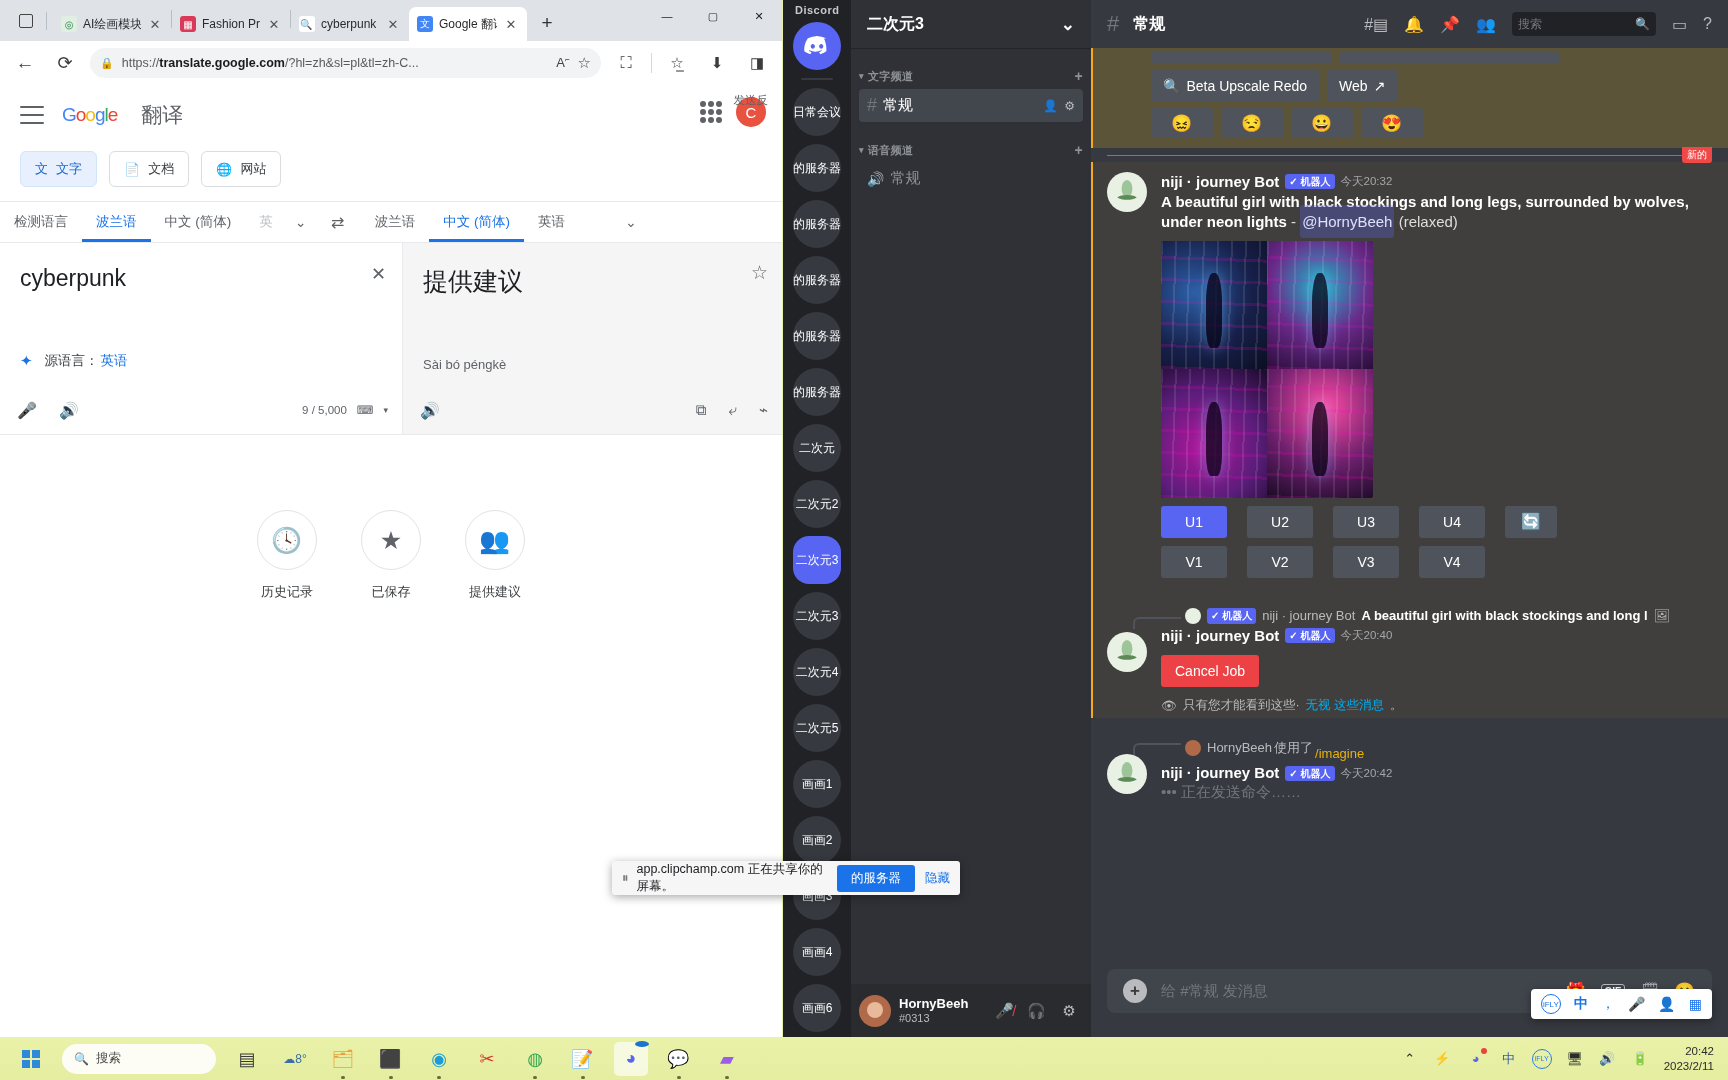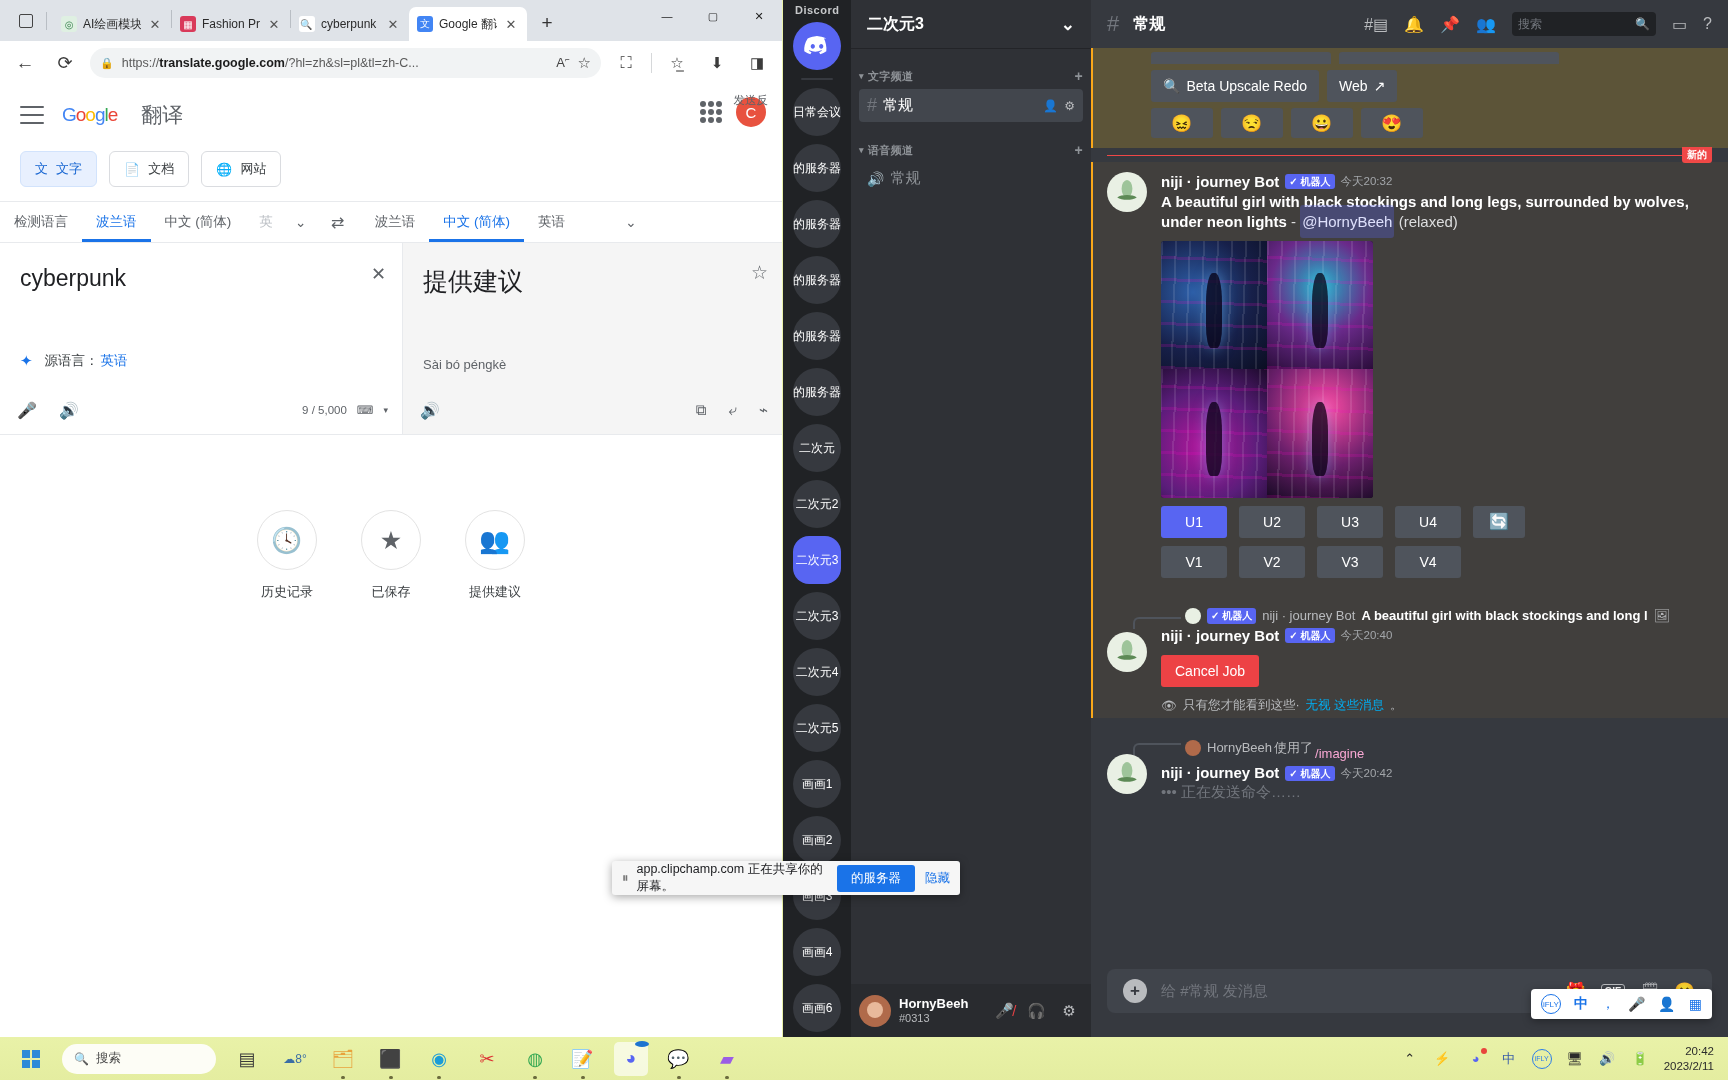--- a/index.html
+++ b/index.html
@@ -114,21 +114,21 @@
   .messages { flex:1; overflow:hidden; position:relative; }
   .msg-partial { background:#5c5438; border-left:2px solid #faa81a; padding:4px 16px 10px 58px; }
   .mdbtns { display:flex; gap:8px; margin-top:6px; }
   .mdbtn { background:#4f545c; border-radius:3px; height:32px; display:flex; align-items:center; gap:6px; padding:0 12px; font-size:14px; color:#fff; font-weight:500;}
   .emobtn { background:#4f545c; border-radius:3px; height:30px; width:62px; display:flex; align-items:center; justify-content:center; font-size:17px;}
   .ghost-top { display:flex; gap:8px; }
   .ghost-top i { display:block; height:12px; background:#4f545c; border-radius:3px 3px 0 0;}
 
   .newdiv { display:flex; align-items:center; padding:0 16px; position:relative; height:14px;}
   .newdiv .line { flex:1; height:1px; background:#f04747;}
-  .newdiv .tagn { background:#f04747; color:#fff; font-size:10px; font-weight:700; padding:1px 5px; border-radius:0 0 3px 3px; }
+  .newdiv .tagn { background:#f04747; color:#fff; font-size:10px; font-weight:400; padding:1px 5px; border-radius:0 0 3px 3px; }
 
   .msg { display:flex; padding:10px 16px 4px; gap:14px; position:relative;}
   .msg.high { background:rgba(250,168,26,.06); box-shadow:inset 2px 0 0 #faa81a; }
   .mavatar { width:40px; height:40px; border-radius:50%; background:#e9f0e4; flex:0 0 40px; display:flex; align-items:center; justify-content:center; }
   .mbody { flex:1; min-width:0; }
   .mhead { display:flex; align-items:center; gap:6px; line-height:1.3; }
   .mauthor { font-size:15px; font-weight:600; color:#fff; }
   .botbadge { background:#5865f2; color:#fff; font-size:10px; font-weight:600; padding:1px 4px; border-radius:3px; }
   .mtime { font-size:11.5px; color:#a3a6aa; }
   .mtext { font-size:15px; line-height:1.38; color:#dcddde; }
@@ -143,21 +143,21 @@
   .q { position:relative; overflow:hidden; }
   .q1{background:radial-gradient(circle at 30% 40%, #2d5fa8 0%, #17204a 55%, #0b0e22 100%);}
   .q2{background:radial-gradient(circle at 50% 35%, #1fb6c9 0%, #6a2a8a 50%, #2a0d3a 100%);}
   .q3{background:radial-gradient(circle at 40% 60%, #b5179e 0%, #5a1d7a 55%, #1b0a2a 100%);}
   .q4{background:radial-gradient(circle at 55% 30%, #ff4da6 0%, #6b1f6b 55%, #170a24 100%);}
   .q::before{content:"";position:absolute;inset:0;background:
      repeating-linear-gradient(92deg, rgba(255,255,255,.10) 0 2px, transparent 2px 14px),
      repeating-linear-gradient(2deg, rgba(255,0,200,.16) 0 3px, transparent 3px 22px);}
   .q::after{content:"";position:absolute;left:42%;top:25%;width:16%;height:58%;border-radius:40% 40% 30% 30%;background:rgba(10,5,25,.75);box-shadow:0 0 14px rgba(120,200,255,.5);}
 
-  .ubtn-row { display:flex; gap:12px; margin-top:8px; }
+  .ubtn-row { display:flex; gap:20px; margin-top:8px; }
   .mjbtn { background:#4f545c; border-radius:3px; height:32px; min-width:66px; display:flex; align-items:center; justify-content:center; font-size:14px; font-weight:500; color:#fff;}
   .mjbtn.primary { background:#5865f2; }
   .mjbtn.redo { min-width:52px; color:#00b0f4; font-size:16px;}
   .cancelbtn { background:#ed4245; color:#fff; font-size:14px; font-weight:500; height:32px; border-radius:3px; display:inline-flex; align-items:center; padding:0 14px; margin-top:10px; }
   .ephem { display:flex; align-items:center; gap:6px; font-size:12.5px; color:#b9bbbe; margin-top:10px;}
   .ephem a{ color:#00aff4; }
   .sending { font-size:15px; color:#72767d; }
 
   .inputwrap { padding:0 16px 24px; }
   .msginput { background:#40444b; border-radius:8px; height:44px; display:flex; align-items:center; padding:0 16px; gap:14px; }
@@ -549,21 +549,21 @@
           <svg width="26" height="26" viewBox="0 0 24 24">
               <ellipse cx="12" cy="9" rx="5" ry="8" fill="#9ec49a"></ellipse>
               <path d="M3 17c4-3 14-3 18 0-4 3-14 3-18 0z" fill="#5d8a56"></path>
             </svg>
         </div>
         <div class="mbody">
           <div class="reply-ctx">
             <span class="rav" style="background:#b06a4a;"></span>
             <span style="color:#b9bbbe;">HornyBeeh</span>
             <span style="margin-left:-4px;">使用了</span>
-            <span style="color:#f9a8d4;margin-left:-4px;margin-top:12px;">/imagine</span>
+            <span style="color:#eab308;margin-left:-4px;margin-top:12px;">/imagine</span>
           </div>
           <div class="mhead">
             <span class="mauthor">niji · journey Bot</span>
             <span class="botbadge">✓ 机器人</span>
             <span class="mtime">今天20:42</span>
           </div>
           <div class="sending">••• <span>正在发送命令……</span></div>
         </div>
       </div>
     </div>

